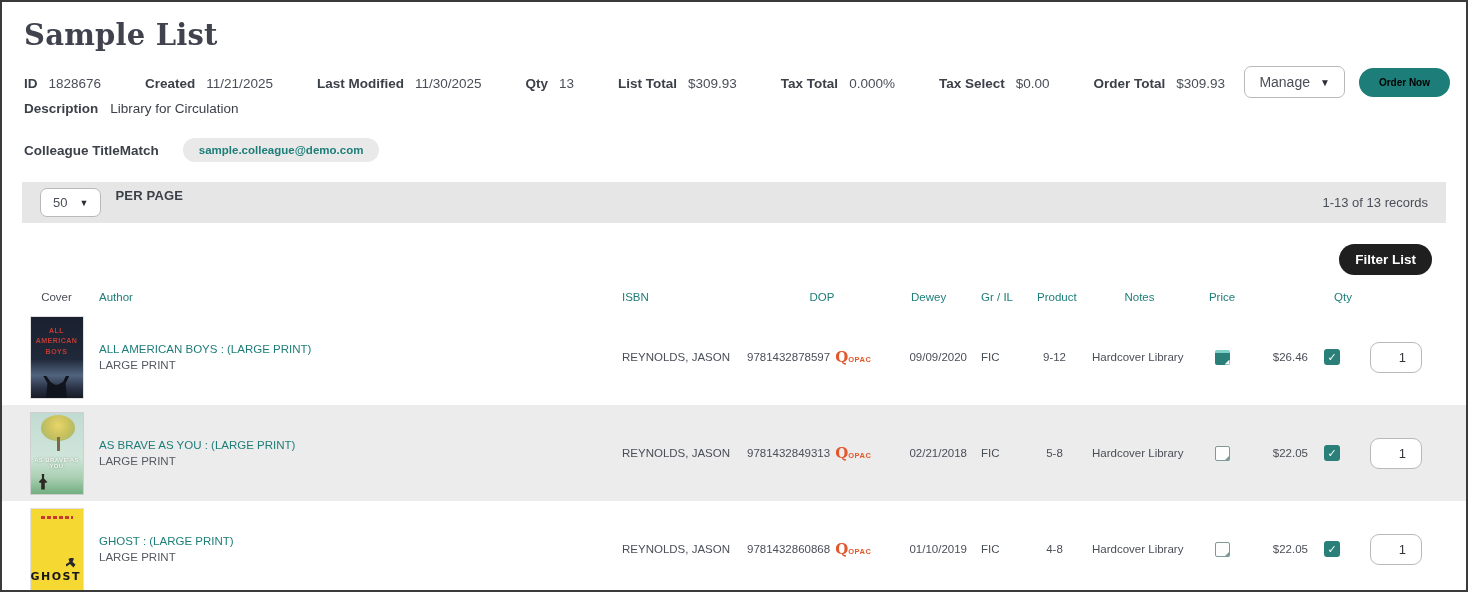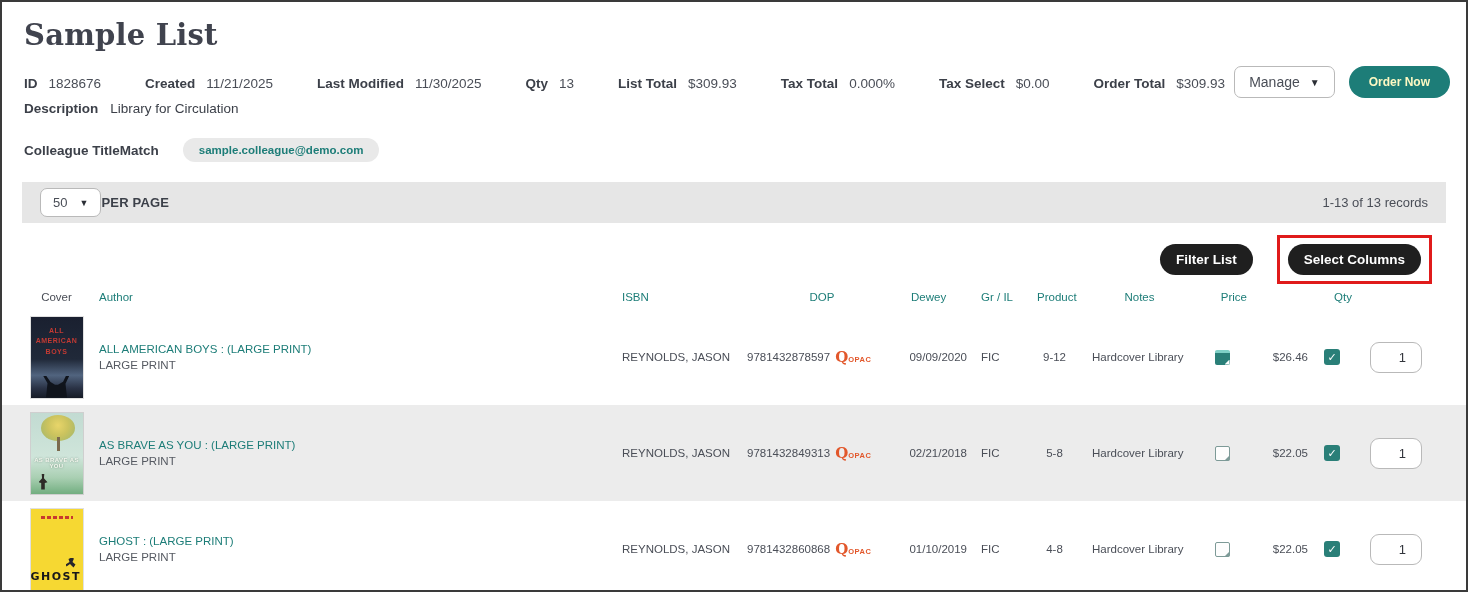--- a/index.html
+++ b/index.html
@@ -35,29 +35,29 @@
     padding:6px 16px; border-radius:13px; cursor:pointer;
   }
   .top-actions { position:absolute; top:64px; right:16px; display:flex; gap:14px; align-items:center;padding-left:31px; }
   .manage-btn {
     background:#fff; border:1px solid #b9b9b9; border-radius:7px;
     padding:7px 14px; font-size:14px; color:#4a4e57; cursor:pointer;
     display:flex; align-items:center; gap:10px; font-family:inherit;
   }
   .manage-btn .caret { font-size:10px; color:#2b2e35; }
   .order-now-btn {
-    background:#1d7d78; color:#fef9c3; font-weight:bold; font-size:12px;
+    background:#1d7d78; color:#000000; font-weight:bold; font-size:10px;
     border:none; border-radius:17px; padding:9px 20px; cursor:pointer; font-family:inherit;
   }
   
   .toolbar {
     margin:20px 20px 0 20px; height:41px; background:#e6e6e6;
     display:flex; align-items:center; justify-content:space-between; padding:0 18px;
   }
-  .toolbar-left { display:flex; align-items:center; }
+  .toolbar-left { display:flex; gap:14px; }
   .perpage-select {
     background:#fff; border:1px solid #b9b9b9; border-radius:7px;
     padding:6px 12px; font-size:13px; color:#4a4e57; cursor:pointer;
     display:flex; align-items:center; gap:12px;
   }
   .perpage-select .caret { font-size:9px; color:#2b2e35; }
   .perpage-label { font-weight:bold; font-size:13px; color:#3c4049; letter-spacing:0.2px; }
   .records-text { font-size:13px; color:#4a4e57; }
   
   .list-actions {
@@ -79,21 +79,21 @@
     grid-template-columns:85px 523px 125px 150px 70px 60px 55px 115px 50px 65px 40px 70px;
     align-items:center;
     padding:0 12px;
   }
   .thead { margin-top:2px; height:26px; font-size:11.5px; color:#1d7d78; align-items:end; padding-bottom:6px; }
   .th { white-space:nowrap; }
   .th-cover { color:#4a4e57; text-align:center; }
   .th-dop { text-align:center; }
   .th-gril { text-align:center; }
   .th-notes { text-align:center; }
-  .th-price { text-align:right; }
+  .th-price { text-align:center; }
   .th-qty { text-align:right; }
   .sort-arrow { font-size:9px; margin-left:6px; }
   .data-row { height:96px; font-size:11.5px; color:#4a4e57; }
   .data-row.striped { background:#ececec; }
   .cell-title .t-link { color:#1d7d78; cursor:pointer; display:block; margin-bottom:4px; }
   .cell-title .t-sub { color:#565a62; display:block; }
   .cell-dop { text-align:right; }
   .cell-gril { text-align:center; }
   .cell-notes { display:flex; justify-content:center; }
   .cell-price { text-align:right; padding-right:4px; }
@@ -207,24 +207,20 @@
       <span>50</span>
       <span class="caret">▼</span>
     </div>
     <span class="perpage-label">PER PAGE</span>
   </div>
   <span class="records-text">1-13 of 13 records</span>
 </div>
 
 <div class="list-actions">
   <button class="pill-btn">Filter List</button>
-  <span class="annotated">
-    <button class="pill-btn">Select Columns</button>
-    <span class="red-box"></span>
-  </span>
 </div>
 
 <div class="grid-row thead">
   <div class="th th-cover">Cover</div>
   <div class="th">Author</div>
   <div class="th">ISBN</div>
   <div class="th th-dop">DOP</div>
   <div class="th" style="padding-left:14px">Dewey</div>
   <div class="th th-gril">Gr / IL</div>
   <div class="th" style="padding-left:10px">Product</div>

